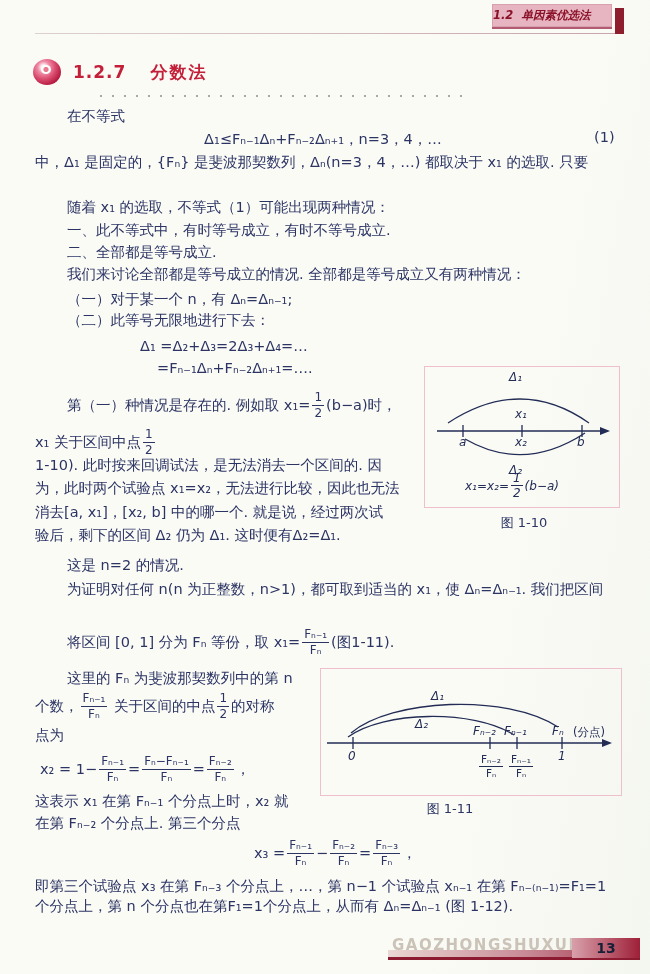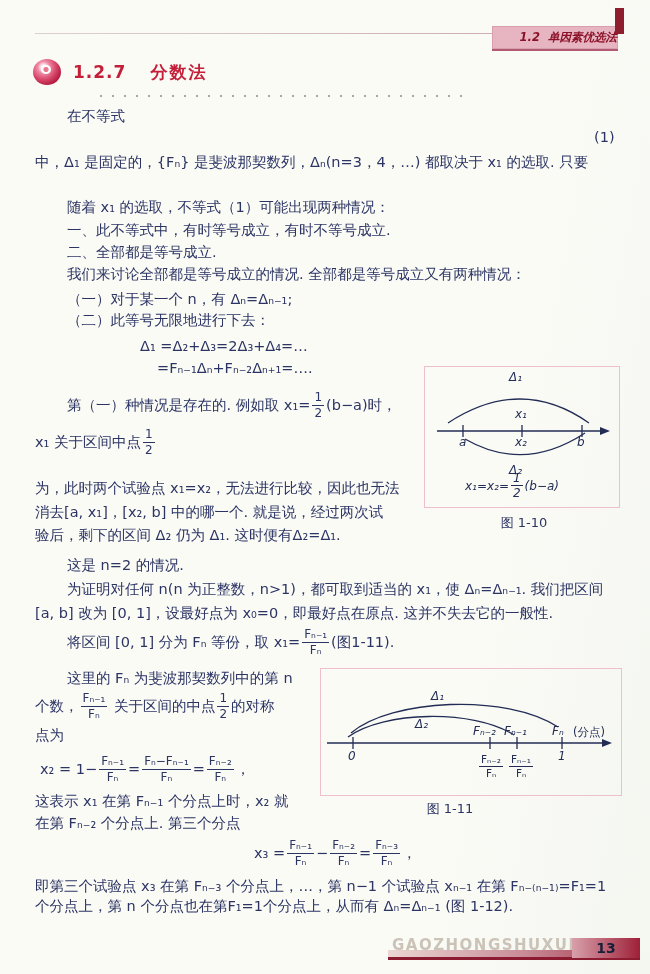--- a/index.html
+++ b/index.html
@@ -4,23 +4,23 @@
 <style>
   html,body{margin:0;padding:0;background:#e6e6e2;}
   .page{
     position:relative;width:650px;height:974px;margin:0 auto;
     background:linear-gradient(100deg,#fbfbf6 72%,#f4f6f0 100%);
     font-family:"DejaVu Sans",sans-serif;color:#2c3464;overflow:hidden;
   }
   
   .head-rule{position:absolute;left:35px;top:33px;width:589px;height:1px;
     background:linear-gradient(90deg,#ddd0d0,#c9a3ad);}
-  .head-tab{position:absolute;left:492px;top:26px;width:118px;height:21px;
+  .head-tab{position:absolute;left:492px;top:4px;width:118px;height:21px;
     background:#e7b4c1;border:1px solid #d99fae;box-shadow:0 2px 0 #b25a71;
-    display:flex;align-items:center;justify-content:flex-end;padding-left:6px;}
+    display:flex;align-items:center;justify-content:flex-start;}
   .head-tab span{font-style:italic;font-weight:bold;font-size:11.5px;color:#8a1228;white-space:pre;}
   .head-bar{position:absolute;left:615px;top:8px;width:9px;height:26px;background:#8e1d2e;}
   
   .sec{position:absolute;left:33px;top:59px;display:flex;align-items:center;}
   .ball{width:28px;height:26px;border-radius:50%;position:relative;flex:0 0 auto;
     background:radial-gradient(circle at 38% 32%,#fceef2 0 10%,#ef8ba6 24%,#d94b6e 48%,#b81e44 72%,#8f1030 100%);}
   .ball::after{content:"";position:absolute;left:8px;top:6px;width:10px;height:9px;border-radius:50%;
     background:radial-gradient(circle,#e8798f 0 32%,#ffffff 45% 100%);}
   .secnum{margin-left:12px;font-size:17px;font-weight:bold;color:#c31f39;letter-spacing:1px;}
   .sectitle{margin-left:24px;font-size:17px;font-weight:bold;color:#c31f39;letter-spacing:2px;}
@@ -68,39 +68,40 @@
   <div class="head-bar"></div>
 
   <div class="sec">
     <span class="ball"></span>
     <span class="secnum">1.2.7</span>
     <span class="sectitle">分数法</span>
   </div>
   <div class="dots"></div>
 
   <div class="ln" style="left:67px;top:106px">在不等式</div>
+  <div class="ln" style="left:204px;top:129px">Δ₁≤Fₙ₋₁Δₙ+Fₙ₋₂Δₙ₊₁，n=3，4，…</div>
   <div class="eqno" style="left:594px;top:129px">(1)</div>
   <div class="ln" style="left:35px;top:152px">中，Δ₁ 是固定的，{Fₙ} 是斐波那契数列，Δₙ(n=3，4，…) 都取决于 x₁ 的选取. 只要</div>
   <div class="ln" style="left:67px;top:197px">随着 x₁ 的选取，不等式（1）可能出现两种情况：</div>
   <div class="ln" style="left:67px;top:220px">一、此不等式中，有时等号成立，有时不等号成立.</div>
   <div class="ln" style="left:67px;top:264px">我们来讨论全部都是等号成立的情况. 全部都是等号成立又有两种情况：</div>
   <div class="ln" style="left:67px;top:242px">二、全部都是等号成立.</div>
   <div class="ln" style="left:67px;top:289px">（一）对于某一个 n，有 Δₙ=Δₙ₋₁;</div>
   <div class="ln" style="left:67px;top:310px">（二）此等号无限地进行下去：</div>
   <div class="ln" style="left:140px;top:336px">Δ₁ =Δ₂+Δ₃=2Δ₃+Δ₄=…</div>
   <div class="ln" style="left:157px;top:358px">=Fₙ₋₁Δₙ+Fₙ₋₂Δₙ₊₁=….</div>
 
   <div class="ln mline" style="left:67px;top:390px;height:30px"><span>第（一）种情况是存在的. 例如取 x₁=</span><span class="frac"><span class="fn">1</span><span class="fd">2</span></span><span>(b−a)时，</span></div>
   <div class="ln mline" style="left:35px;top:427px;height:30px"><span>x₁ 关于区间中点</span><span class="frac"><span class="fn">1</span><span class="fd">2</span></span></div>
+  <div class="ln" style="left:35px;top:455px">1-10). 此时按来回调试法，是无法消去一个区间的. 因</div>
   <div class="ln" style="left:35px;top:478px">为，此时两个试验点 x₁=x₂，无法进行比较，因此也无法</div>
   <div class="ln" style="left:35px;top:502px">消去[a, x₁]，[x₂, b] 中的哪一个. 就是说，经过两次试</div>
   <div class="ln" style="left:35px;top:525px">验后，剩下的区间 Δ₂ 仍为 Δ₁. 这时便有Δ₂=Δ₁.</div>
   <div class="ln" style="left:67px;top:555px">这是 n=2 的情况.</div>
   <div class="ln" style="left:67px;top:579px">为证明对任何 n(n 为正整数，n&gt;1)，都可取到适当的 x₁，使 Δₙ=Δₙ₋₁. 我们把区间</div>
-  <div class="ln" style="left:35px;top:603px">[a, b] 改为 [0, 1]，设最好点为 x₀=0，即最好点在原点. 这并不失去它的一般性.</div>
   <div class="ln mline" style="left:67px;top:627px;height:30px"><span>将区间 [0, 1] 分为 Fₙ 等份，取 x₁=</span><span class="frac"><span class="fn">Fₙ₋₁</span><span class="fd">Fₙ</span></span><span>(图1-11).</span></div>
   <div class="ln" style="left:67px;top:668px">这里的 Fₙ 为斐波那契数列中的第 n</div>
   <div class="ln mline" style="left:35px;top:690px;height:32px"><span>个数，</span><span class="frac"><span class="fn">Fₙ₋₁</span><span class="fd">Fₙ</span></span><span> 关于区间的中点</span><span class="frac"><span class="fn">1</span><span class="fd">2</span></span><span>的对称</span></div>
   <div class="ln" style="left:35px;top:725px">点为</div>
   <div class="ln mline" style="left:40px;top:752px;height:34px"><span>x₂ = 1−</span><span class="frac"><span class="fn">Fₙ₋₁</span><span class="fd">Fₙ</span></span><span>=</span><span class="frac"><span class="fn">Fₙ−Fₙ₋₁</span><span class="fd">Fₙ</span></span><span>=</span><span class="frac"><span class="fn">Fₙ₋₂</span><span class="fd">Fₙ</span></span><span>，</span></div>
   <div class="ln" style="left:35px;top:791px">这表示 x₁ 在第 Fₙ₋₁ 个分点上时，x₂ 就</div>
   <div class="ln" style="left:35px;top:813px">在第 Fₙ₋₂ 个分点上. 第三个分点</div>
   <div class="ln mline" style="left:254px;top:836px;height:34px"><span>x₃ =</span><span class="frac"><span class="fn">Fₙ₋₁</span><span class="fd">Fₙ</span></span><span>−</span><span class="frac"><span class="fn">Fₙ₋₂</span><span class="fd">Fₙ</span></span><span>=</span><span class="frac"><span class="fn">Fₙ₋₃</span><span class="fd">Fₙ</span></span><span>，</span></div>
   <div class="ln" style="left:35px;top:876px">即第三个试验点 x₃ 在第 Fₙ₋₃ 个分点上，…，第 n−1 个试验点 xₙ₋₁ 在第 Fₙ₋₍ₙ₋₁₎=F₁=1</div>
   <div class="ln" style="left:35px;top:896px">个分点上，第 n 个分点也在第F₁=1个分点上，从而有 Δₙ=Δₙ₋₁ (图 1-12).</div>

